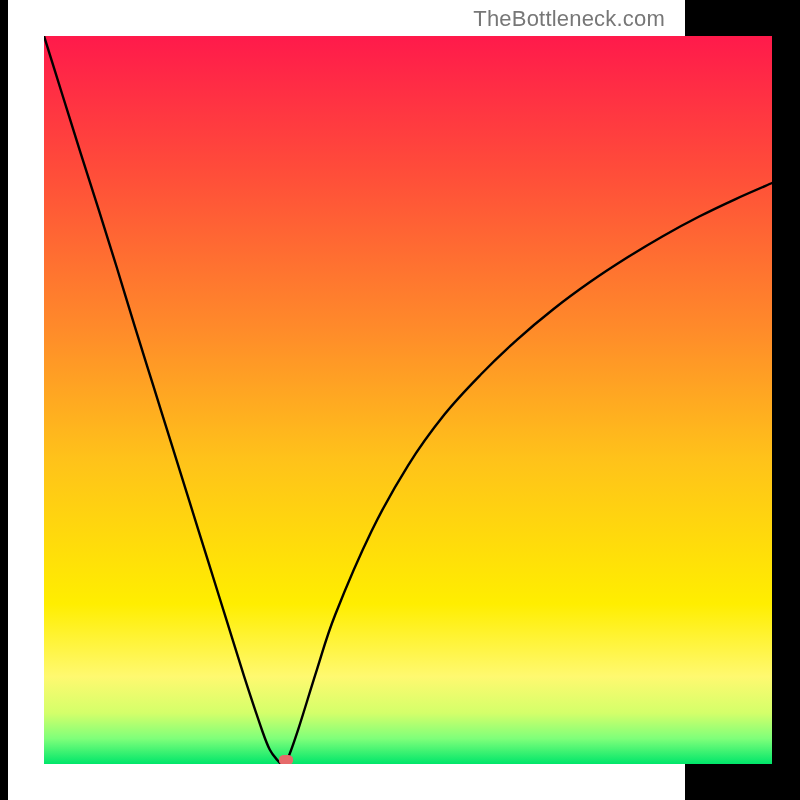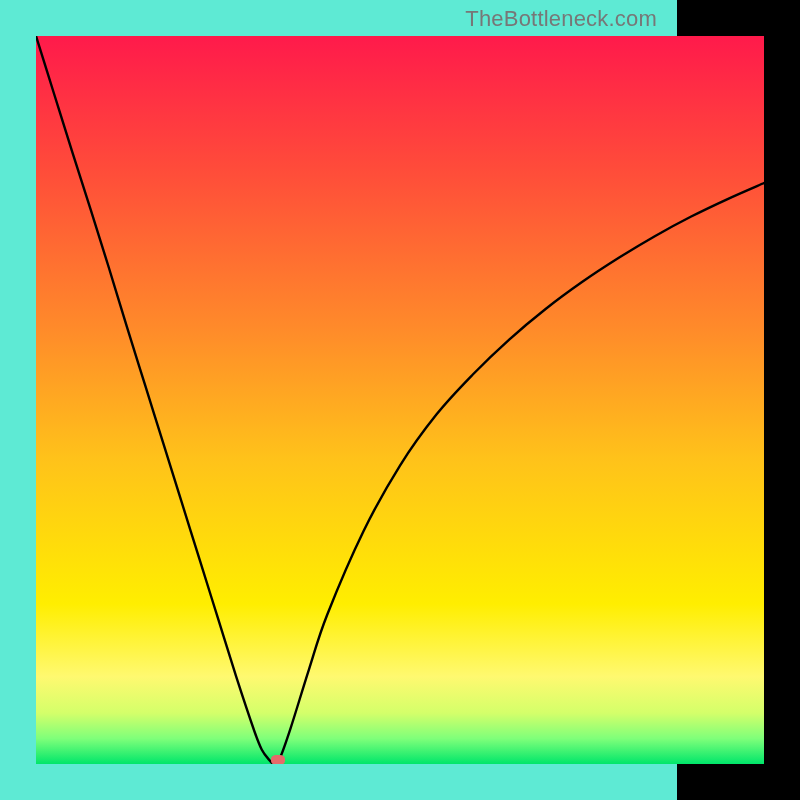--- a/index.html
+++ b/index.html
@@ -7,24 +7,24 @@
     padding: 0;
     width: 800px;
     height: 800px;
     background: #000;
     overflow: hidden;
     font-family: Arial, Helvetica, sans-serif;
   }
   .frame {
     position: absolute;
     top: 0;
-    left: 0;
+    left: 8px;
     width: 677px;
     height: 800px;
-    background: #5eead4;
+    background: #ffffff;
   }
   .plot-area {
     position: absolute;
     top: 36px;
     left: 36px;
     width: 728px;
     height: 728px;
     overflow: hidden;
   }
   .gradient {

